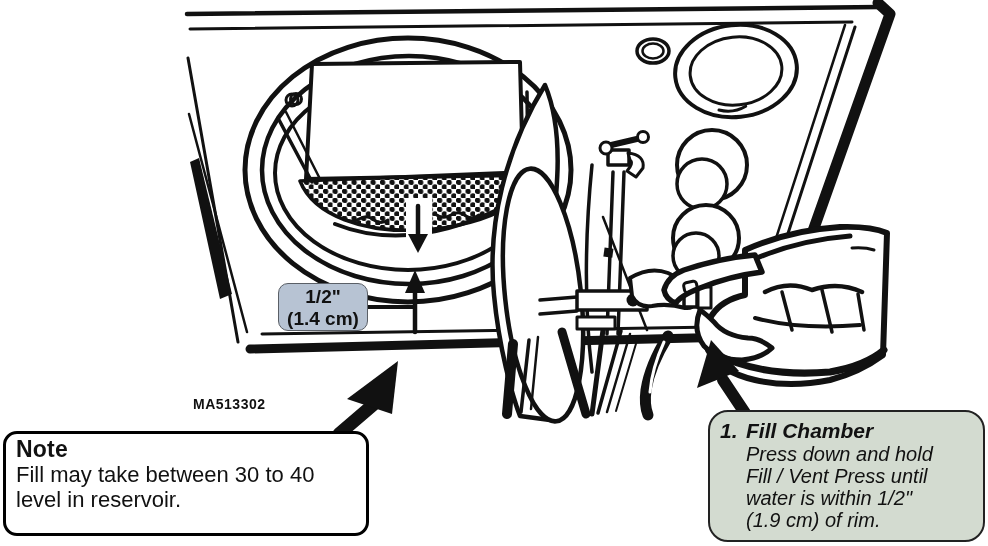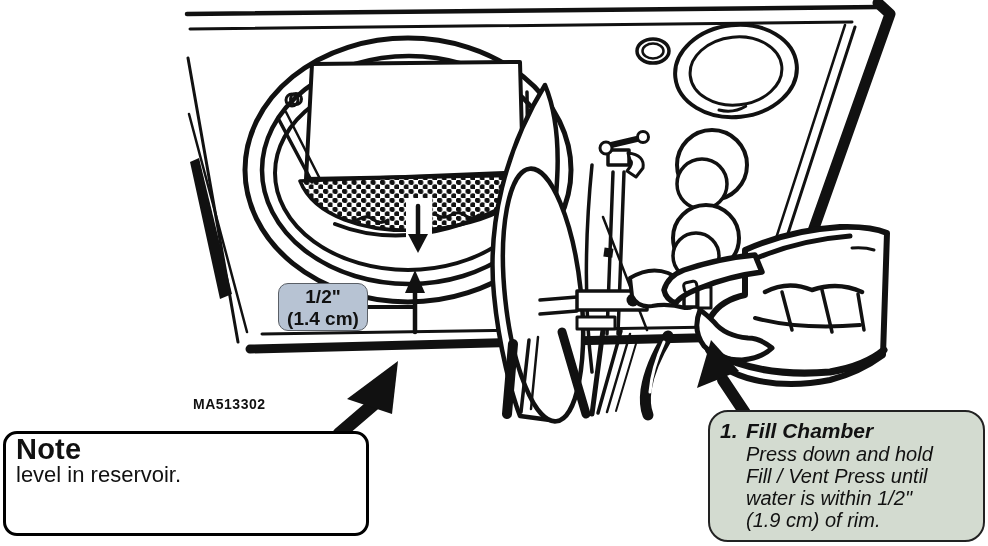--- a/index.html
+++ b/index.html
@@ -3,21 +3,21 @@
 <meta charset="utf-8">
 <style>
   html,body{margin:0;padding:0;background:#fff;}
   #stage{position:relative;width:988px;height:546px;background:#fff;overflow:hidden;
          font-family:"Liberation Sans","DejaVu Sans",sans-serif;color:#111;}
   #art{position:absolute;left:0;top:0;}
   .overlay{position:absolute;box-sizing:border-box;}
   
   #note-box{left:3px;top:431px;width:366px;height:105px;background:#fff;
             border:3px solid #000;border-radius:14px;padding:2px 8px 2px 10px;}
-  #note-box .title{font-size:29px;font-weight:bold;line-height:27px;letter-spacing:.2px;}
+  #note-box .title{font-size:23px;font-weight:bold;line-height:27px;letter-spacing:.2px;}
   #note-box .line{font-size:22px;line-height:24.5px;white-space:nowrap;}
   
   #callout-box{left:708px;top:410px;width:277px;height:132px;
                border:2.5px solid #222;border-radius:20px;padding:7px 8px 4px 10px;
                font-style:italic;}
   #callout-box .t-row{display:flex;font-size:21px;font-weight:bold;line-height:24px;}
   #callout-box .num{width:26px;flex:none;}
   #callout-box .body{margin-left:26px;font-size:20px;line-height:22px;white-space:nowrap;}
   
   #meas-label{left:278px;top:283px;width:90px;height:48px;border:1.5px solid #5a5f66;
@@ -185,20 +185,21 @@
 
   <div id="fig-id" class="overlay">MA513302</div>
 
   <div id="meas-label" class="overlay" style="background-color: rgb(183, 195, 211);">
     <div>1/2"</div>
     <div>(1.4 cm)</div>
   </div>
 
   <div id="note-box" class="overlay">
     <div class="title">Note</div>
+    <div class="line">Fill may take between 30 to 40</div>
     <div class="line">level in reservoir.</div>
   </div>
 
   <div id="callout-box" class="overlay" style="background-color: rgb(211, 219, 208);">
     <div class="t-row">
       <span class="num">1.</span>
       <span>Fill Chamber</span>
     </div>
     <div class="body">Press down and hold</div>
     <div class="body">Fill / Vent Press until</div>

